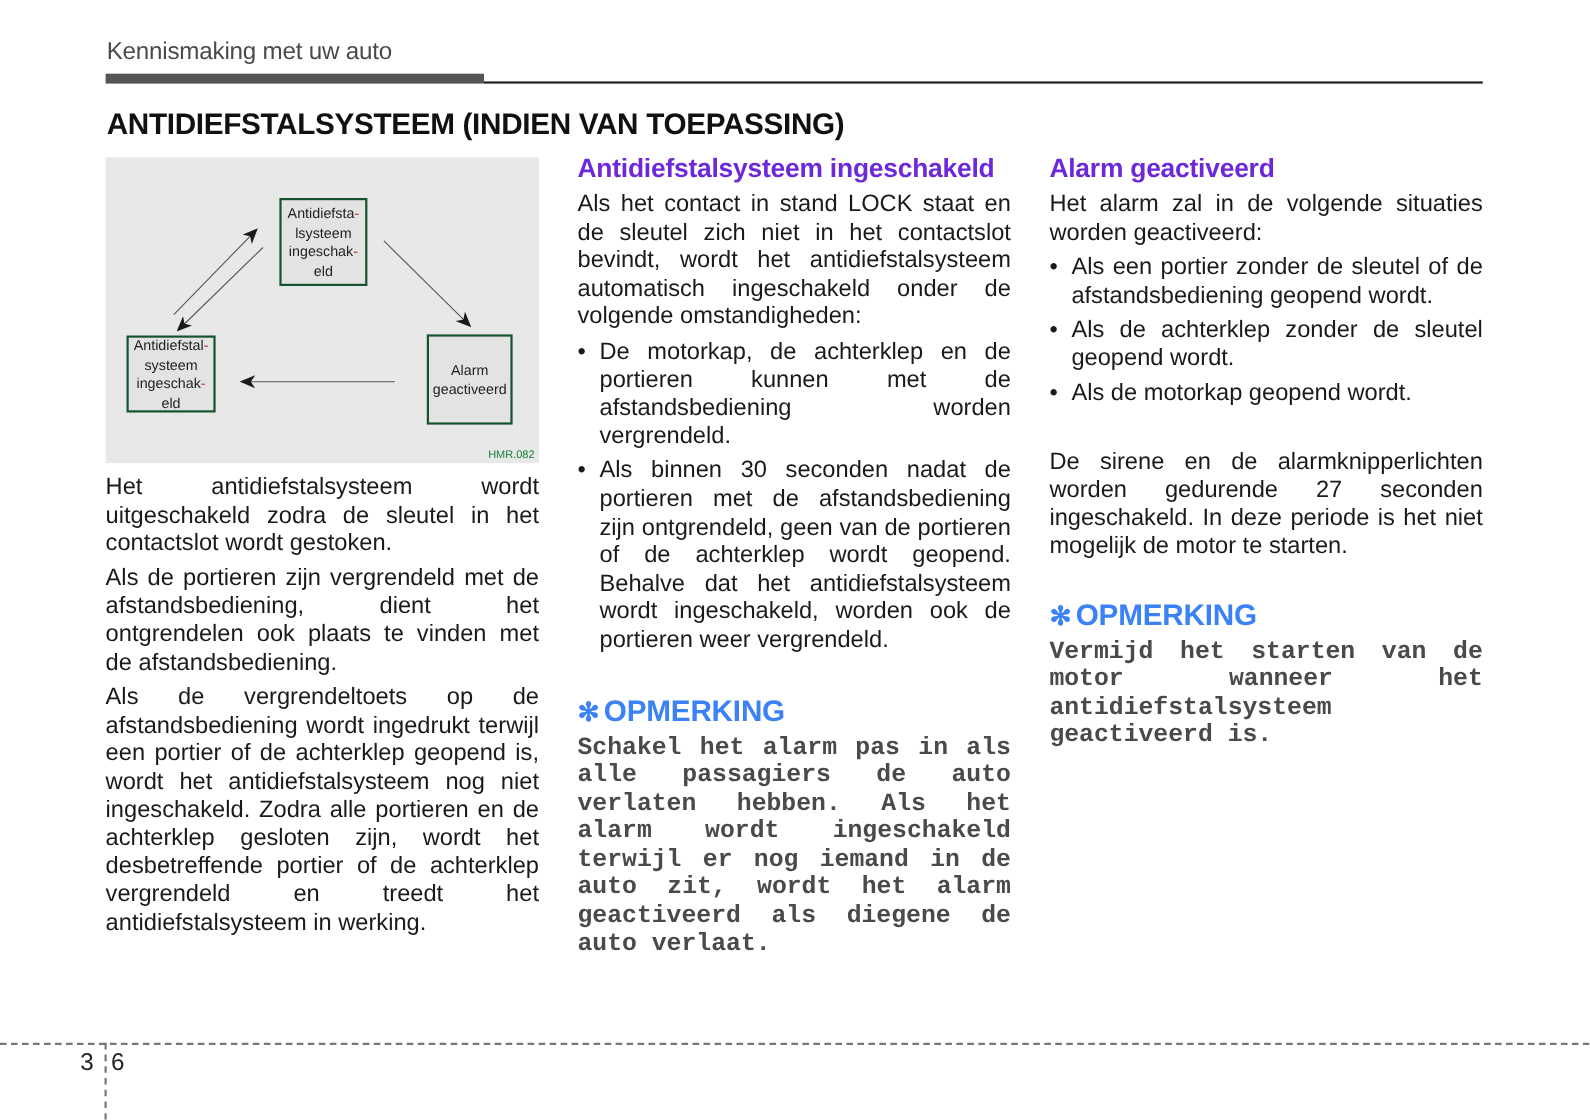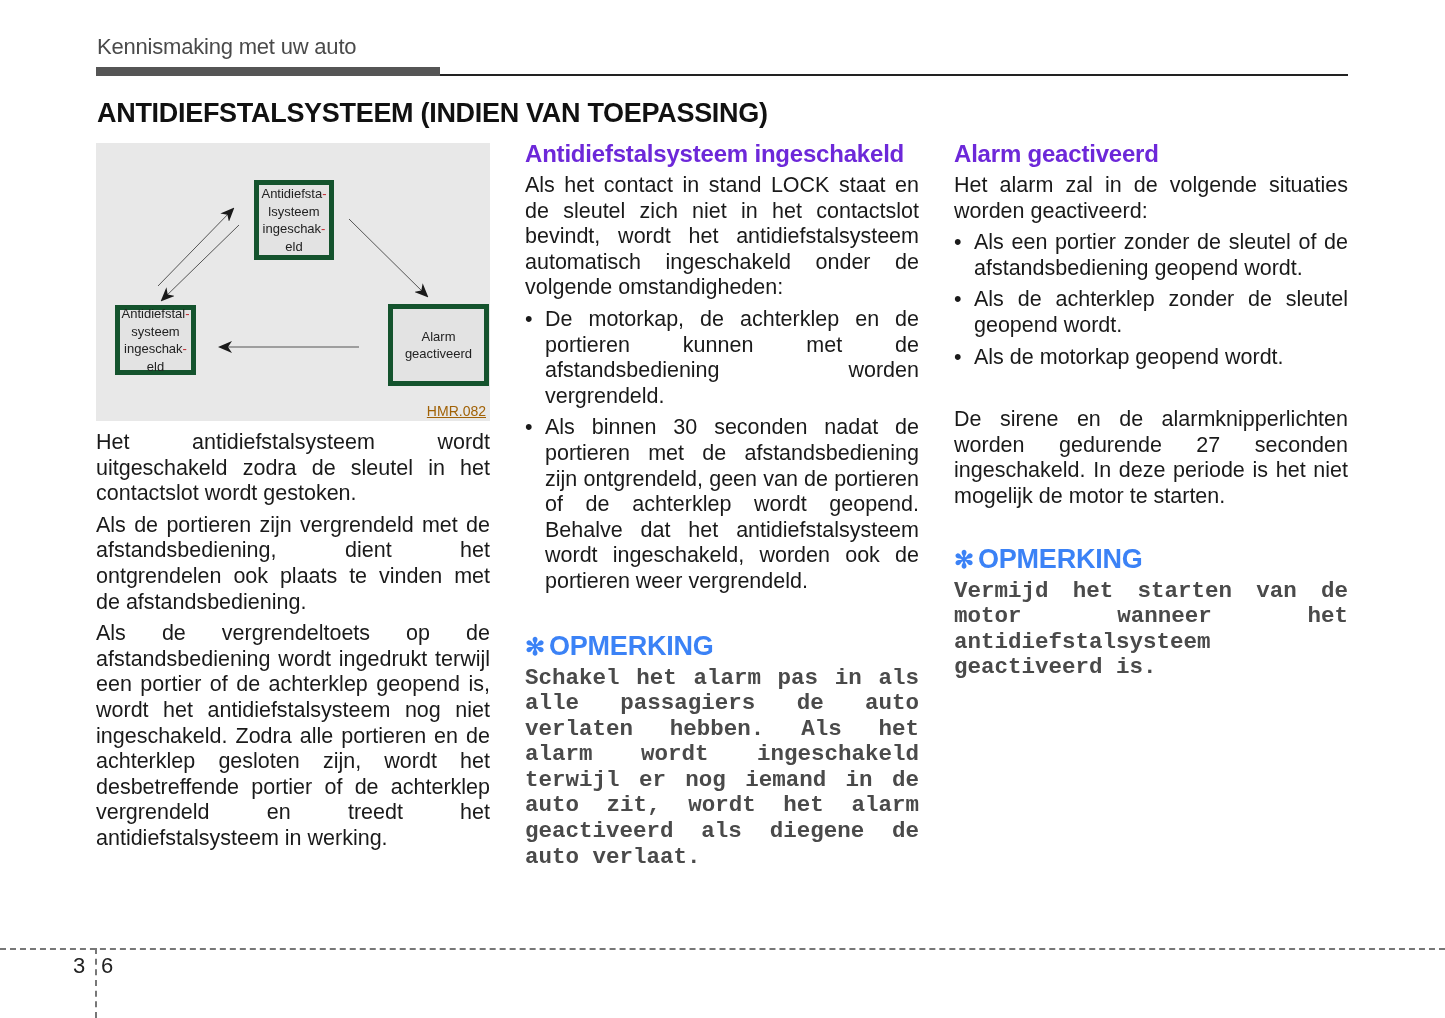--- a/index.html
+++ b/index.html
@@ -10,23 +10,23 @@
   .head-bar-thin { position: absolute; left: 440px; top: 74px; width: 908px; height: 2px; background: #222222; }
 
   .section-title { position: absolute; left: 97px; top: 98px; font-size: 27px; font-weight: bold; color: #111; letter-spacing: -0.3px; }
 
   .col { position: absolute; top: 140px; width: 394px; }
   .col1 { left: 96px; }
   .col2 { left: 525px; }
   .col3 { left: 954px; }
 
   .figure { position: relative; width: 394px; height: 278px; background: #e8e8e8; margin-top: 3px; }
-  .fig-box { position: absolute; background: #e3e3e3; border: 5px solid #14532d; box-sizing: border-box; font-size: 13px; line-height: 17.5px; text-align: center; color: #222; display: flex; align-items: center; justify-content: center; }
+  .fig-box { position: absolute; background: #e3e3e3; border: 2px solid #14532d; box-sizing: border-box; font-size: 13px; line-height: 17.5px; text-align: center; color: #222; display: flex; align-items: center; justify-content: center; }
   .fig-box .hy { color: #c0272d; }
-  .fig-code { position: absolute; right: 4px; bottom: 2px; font-size: 14px; color: #a16207; text-decoration: underline; }
+  .fig-code { position: absolute; right: 4px; bottom: 2px; font-size: 10px; color: #15803d; }
   .fig-svg { position: absolute; left: 0; top: 0; }
 
   p.body { margin: 0; font-size: 21.5px; line-height: 25.6px; text-align: justify; text-align-last: left; }
   p.body + p.body { margin-top: 6px; }
   .col1 p.body:first-of-type { margin-top: 9px; }
 
   h3.sub { margin: 0 0 6px 0; font-size: 24px; line-height: 27px; font-weight: bold; color: #6d28d9; letter-spacing: -0.2px; }
 
   ul.bullets { list-style: none; margin: 6px 0 0 0; padding: 0; }
   ul.bullets li { position: relative; padding-left: 20px; font-size: 21.5px; line-height: 25.6px; text-align: justify; text-align-last: left; }
@@ -79,21 +79,21 @@
 
     <div class="fig-box" style="left:19px; top:162px; width:81px; height:70px;">
       <div>
         <span>Antidiefstal</span><span class="hy">-</span><br>
         <span>systeem</span><br>
         <span>ingeschak</span><span class="hy">-</span><br>
         <span>eld</span>
       </div>
     </div>
 
-    <div class="fig-box" style="left:292px; top:161px; width:101px; height:82px;">
+    <div class="fig-box" style="left:292px; top:161px; width:78px; height:82px;">
       <div>
         <span>Alarm</span><br>
         <span>geactiveerd</span>
       </div>
     </div>
 
     <div class="fig-code">HMR.082</div>
   </div>
 
   <p class="body">Het antidiefstalsysteem wordt uitgeschakeld zodra de sleutel in het contactslot wordt gestoken.</p>

